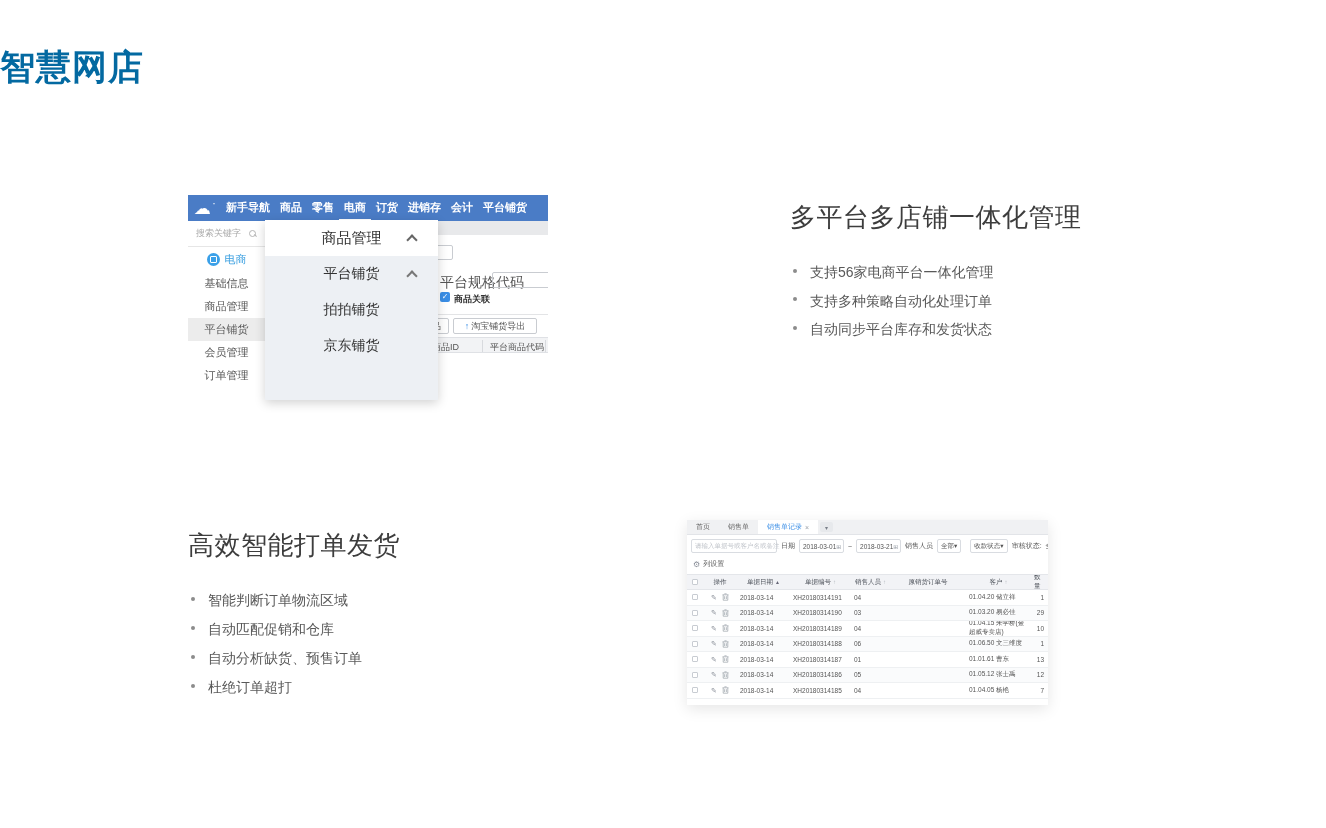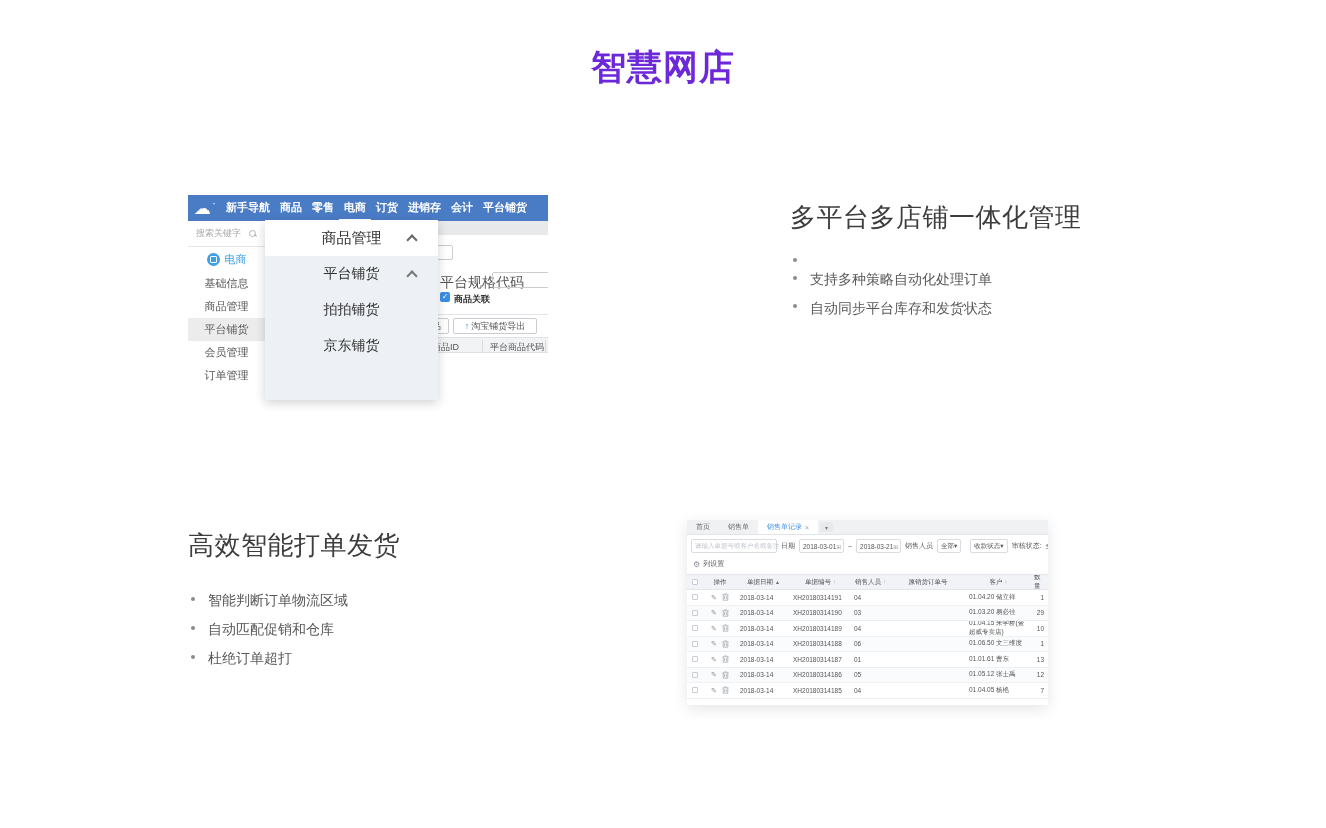--- a/index.html
+++ b/index.html
@@ -1,22 +1,22 @@
 <!DOCTYPE html>
 <html><head>
 <meta charset="utf-8">
 <style>
   * { margin:0; padding:0; box-sizing:border-box; }
   html,body { background:#fff; }
   body { font-family:"Liberation Sans","DejaVu Sans",sans-serif; }
   .page { position:relative; width:1326px; height:828px; background:#fff; overflow:hidden; }
 
   
-  .page-title { position:absolute; top:44px; left:0; width:100%; text-align:center;
-    font-size:35px; font-weight:700; color:#6d28d9; letter-spacing:1px; }
+  .page-title { position:absolute; top:44px; left:0; width:100%; text-align:left;
+    font-size:35px; font-weight:700; color:#0369a1; letter-spacing:1px; }
 
   
   .feature { position:absolute; }
   .feature h2 { font-size:26px; font-weight:500; color:#3d3d3d; letter-spacing:.5px; }
   .feature ul { list-style:none; margin-top:23px; }
   .feature li { display:flex; align-items:baseline; font-size:14px; color:#595959; line-height:28.5px; }
   .feature li .dot { width:4px; height:4px; border-radius:50%; background:#8c8c8c; margin:0 13px 3px 3px; align-self:center; flex:0 0 auto; }
   #feature1 { left:790px; top:200px; }
   #feature2 { left:188px; top:528px; }
   #feature2 li { line-height:29px; }
@@ -191,20 +191,21 @@
         <div class="a-menu-item">京东铺货</div>
       </div>
     </div>
   </div>
 
   <div class="feature" id="feature1">
     <h2>多平台多店铺一体化管理</h2>
     <ul>
       <li>
           <span class="dot"></span>
+          <span>支持56家电商平台一体化管理</span>
         </li>
       <li>
           <span class="dot"></span>
           <span>支持多种策略自动化处理订单</span>
         </li>
       <li>
           <span class="dot"></span>
           <span>自动同步平台库存和发货状态</span>
         </li>
     </ul>
@@ -213,20 +214,24 @@
   <div class="feature" id="feature2">
     <h2>高效智能打单发货</h2>
     <ul>
       <li>
           <span class="dot"></span>
           <span>智能判断订单物流区域</span>
         </li>
       <li>
           <span class="dot"></span>
           <span>自动匹配促销和仓库</span>
+        </li>
+      <li>
+          <span class="dot"></span>
+          <span>自动分析缺货、预售订单</span>
         </li>
       <li>
           <span class="dot"></span>
           <span>杜绝订单超打</span>
         </li>
     </ul>
   </div>
 
   <div class="table-shot">
     <div class="t-tabs">

